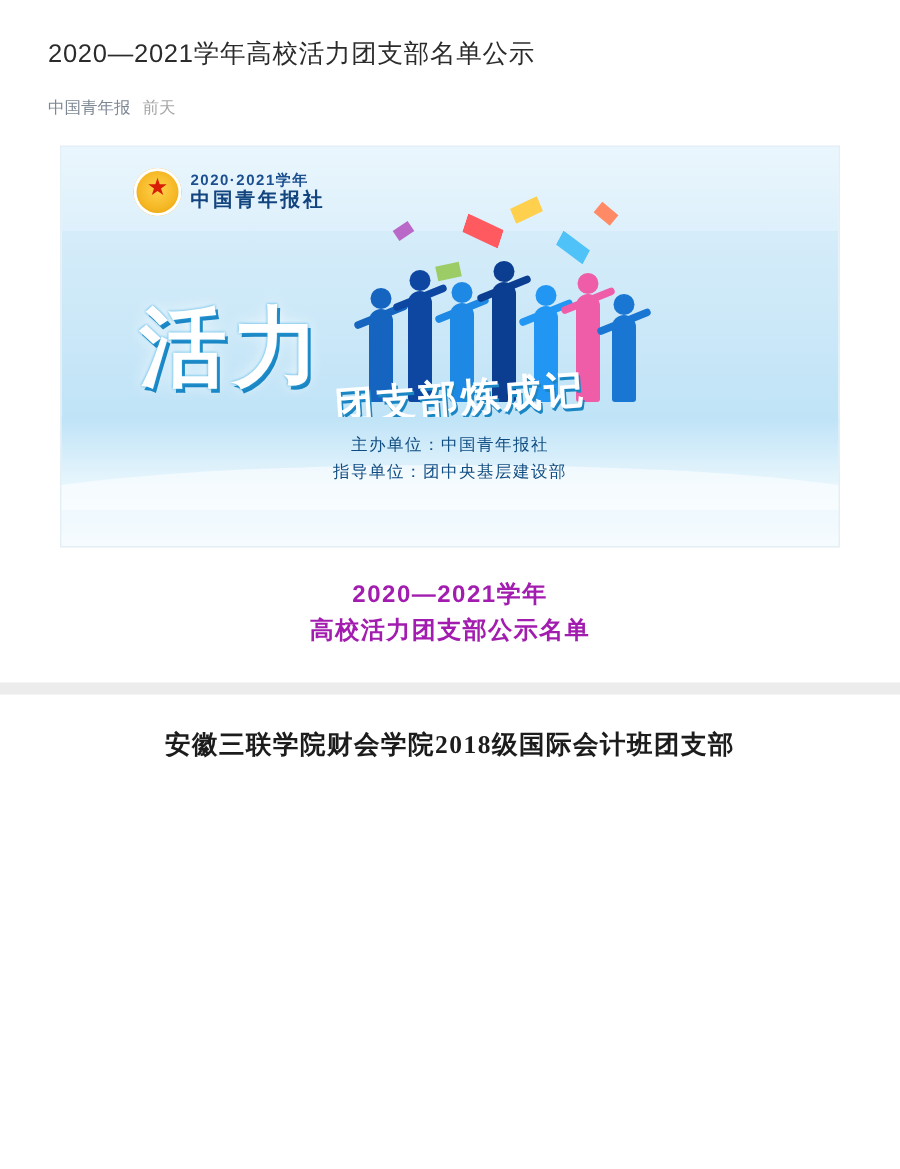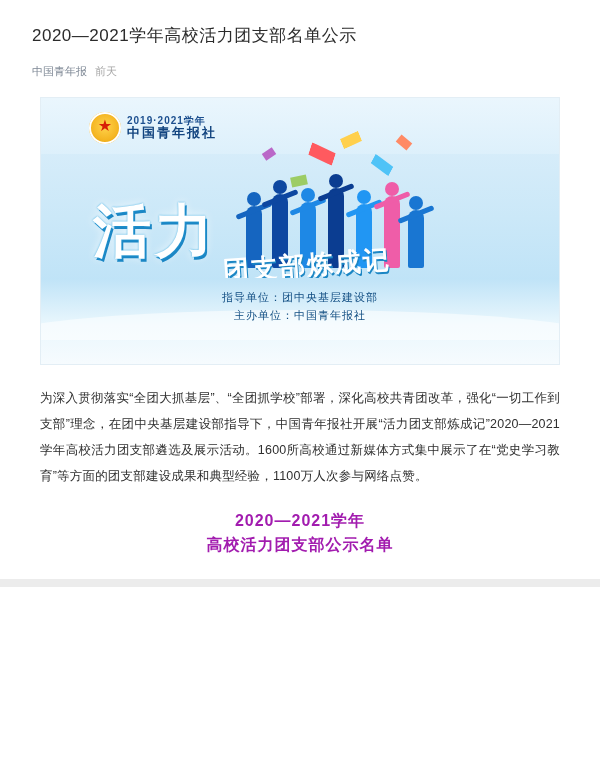--- a/index.html
+++ b/index.html
@@ -205,21 +205,21 @@
     </div>
   </div>
 
   <div class="hero-wrap">
     <div class="hero">
       <div class="hero-top-band"></div>
 
       <div class="hero-badge">
         <div class="emblem"></div>
         <div class="badge-text">
-          <div class="l1">2019·2021学年</div>
+          <div class="l1">2020·2021学年</div>
           <div class="l2">中国青年报社</div>
         </div>
       </div>
 
       <div class="rib rib1"></div>
       <div class="rib rib2"></div>
       <div class="rib rib3"></div>
       <div class="rib rib4"></div>
       <div class="rib rib5"></div>
       <div class="rib rib6"></div>
@@ -234,32 +234,32 @@
         <div class="silo s7"></div>
       </div>
 
       <div class="big-char">活力</div>
       <div class="sub-char">团支部炼成记</div>
 
       <div class="hero-bottom">
         <div class="wave"></div>
       </div>
       <div class="org-lines">
+        <div>主办单位：中国青年报社</div>
         <div>指导单位：团中央基层建设部</div>
-        <div>主办单位：中国青年报社</div>
       </div>
     </div>
   </div>
 
   <div class="body-text">
-    <p>为深入贯彻落实“全团大抓基层”、“全团抓学校”部署，深化高校共青团改革，强化“一切工作到支部”理念，在团中央基层建设部指导下，中国青年报社开展“活力团支部炼成记”2020—2021学年高校活力团支部遴选及展示活动。1600所高校通过新媒体方式集中展示了在“党史学习教育”等方面的团支部建设成果和典型经验，1100万人次参与网络点赞。</p>
   </div>
 
   <div class="center-title">
     <div>2020—2021学年</div>
     <div>高校活力团支部公示名单</div>
   </div>
 
   <div class="divider"></div>
 
 
+  <div class="entry">安徽三联学院财会学院2018级国际会计班团支部</div>
 
 </div>
 
 </body></html>

